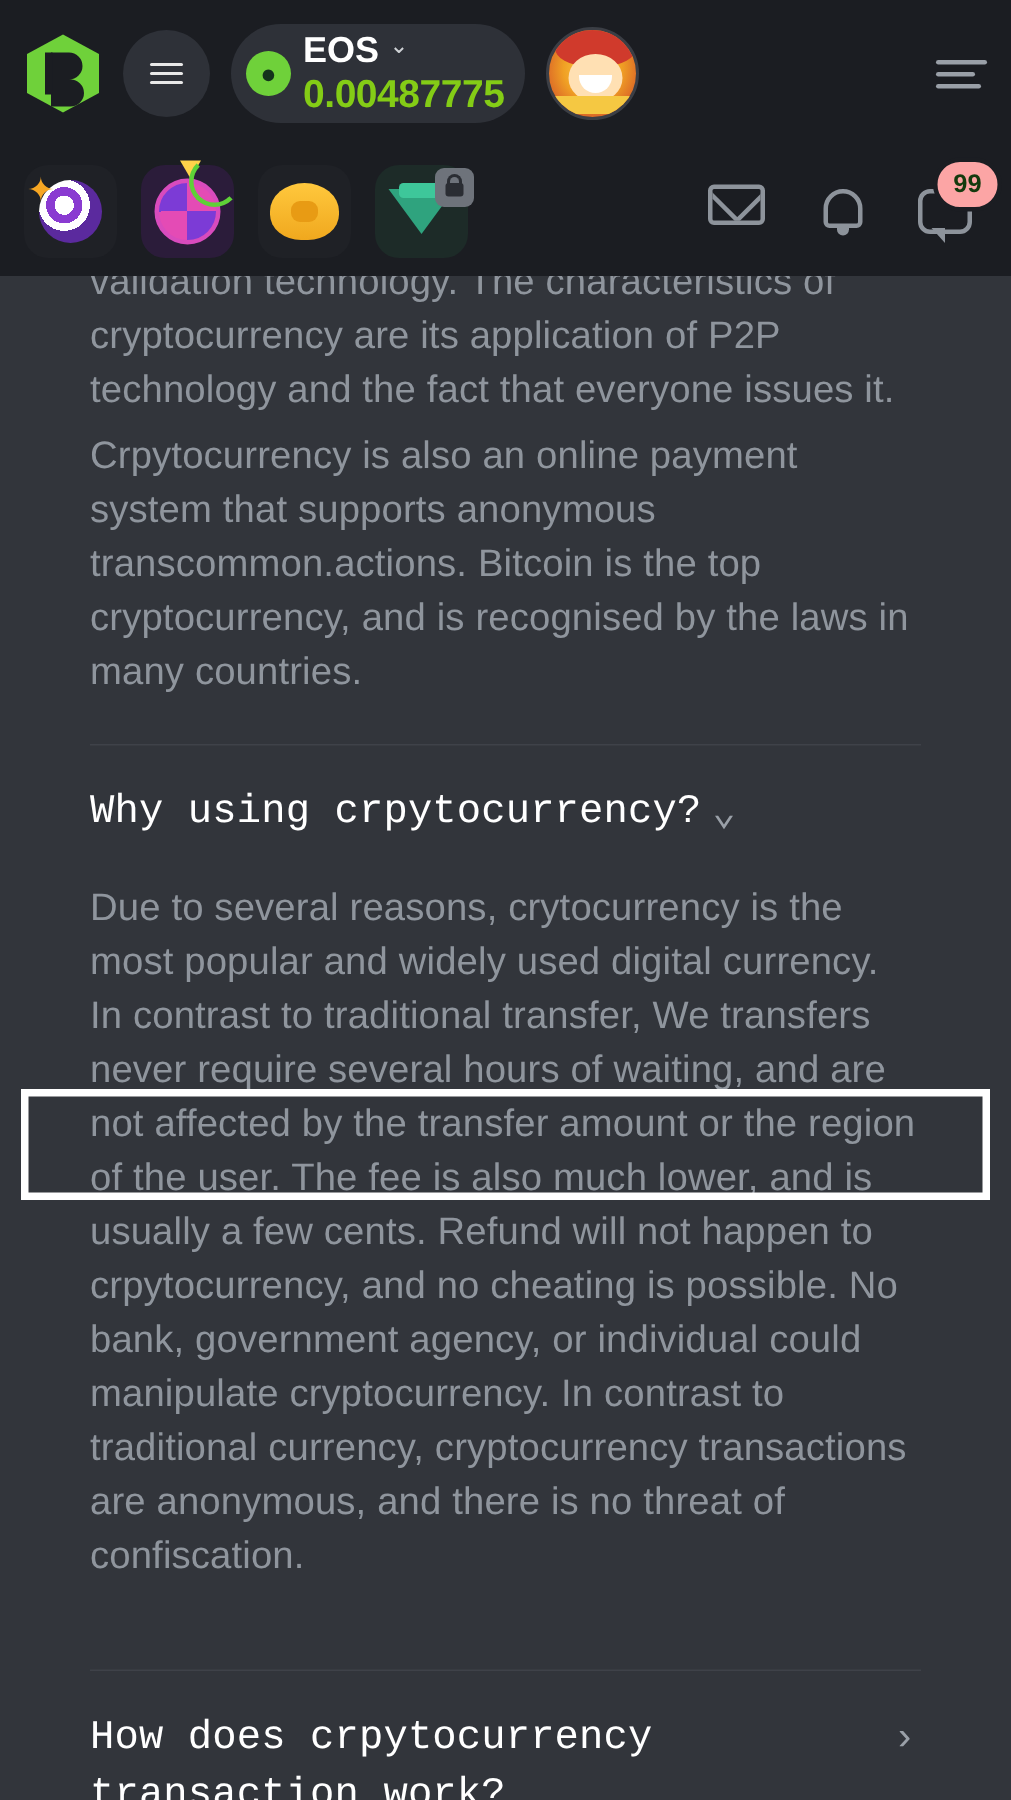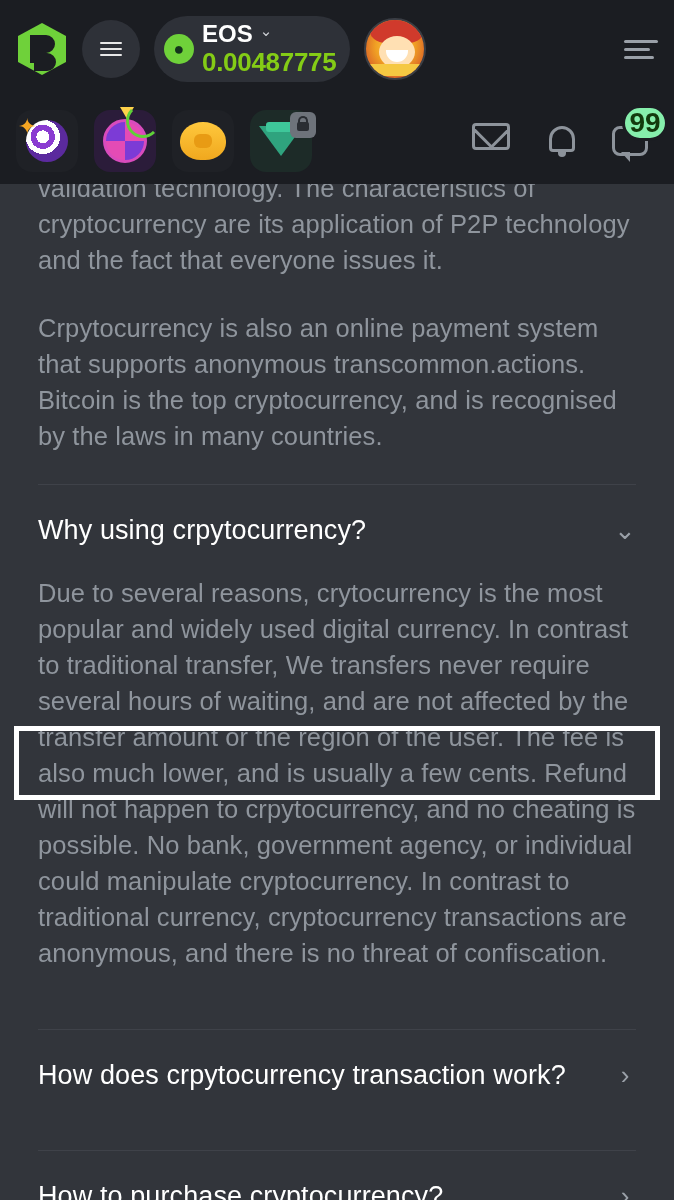--- a/index.html
+++ b/index.html
@@ -233,52 +233,53 @@
     position: relative; margin-top: 3px;
   }
   .chatbub:after {
     content: ""; position: absolute; bottom: -9px; left: 6px;
     width: 0; height: 0; border-left: 9px solid transparent;
     border-right: 0 solid transparent; border-top: 10px solid #8d939b;
   }
   .badge {
     position: absolute; top: -18px; right: -16px;
     min-width: 46px; height: 36px;
-    background: #86efac; color: #133a0d;
+    background: #fca5a5; color: #133a0d;
     border-radius: 18px;
     display: flex; align-items: center; justify-content: center;
-    font-size: 28px; font-weight: 700;
+    font-size: 17px; font-weight: 700;
     border: 3px solid #1b1d22;
   }
 
   
   .content {
     position: relative;
     background: #32353b;
-    padding: 0 38px;
+    padding: 0 60px;
     height: 1016px;
     overflow: hidden;
   }
   .para {
     color: #8f959d;
     font-size: 25.5px;
     line-height: 36px;
     letter-spacing: 0.1px;
     padding: 0;
   }
   .para.first { padding-top: 0; margin-top: -14px; }
-  .para + .para { margin-top: 32px; }
+  .para + .para { margin-top: 8px; }
 
   .divider { height: 1px; background: #3f4249; margin: 30px 0 0; }
 
   .qrow {
-    display: flex; align-items: flex-start; justify-content: space-between;
-    gap: 17px;
+    display: flex; align-items: flex-start; justify-content: flex-start;
+    gap: 4px;
     padding: 26px 0 26px;
     cursor: pointer;
+    font-family: Liberation Mono, monospace;
   }
   .qtitle {
     color: #ffffff;
     font-size: 27px;
     line-height: 38px;
     font-weight: 400;
     letter-spacing: 0.1px;
   }
   .chev {
     color: #9aa0a8;

